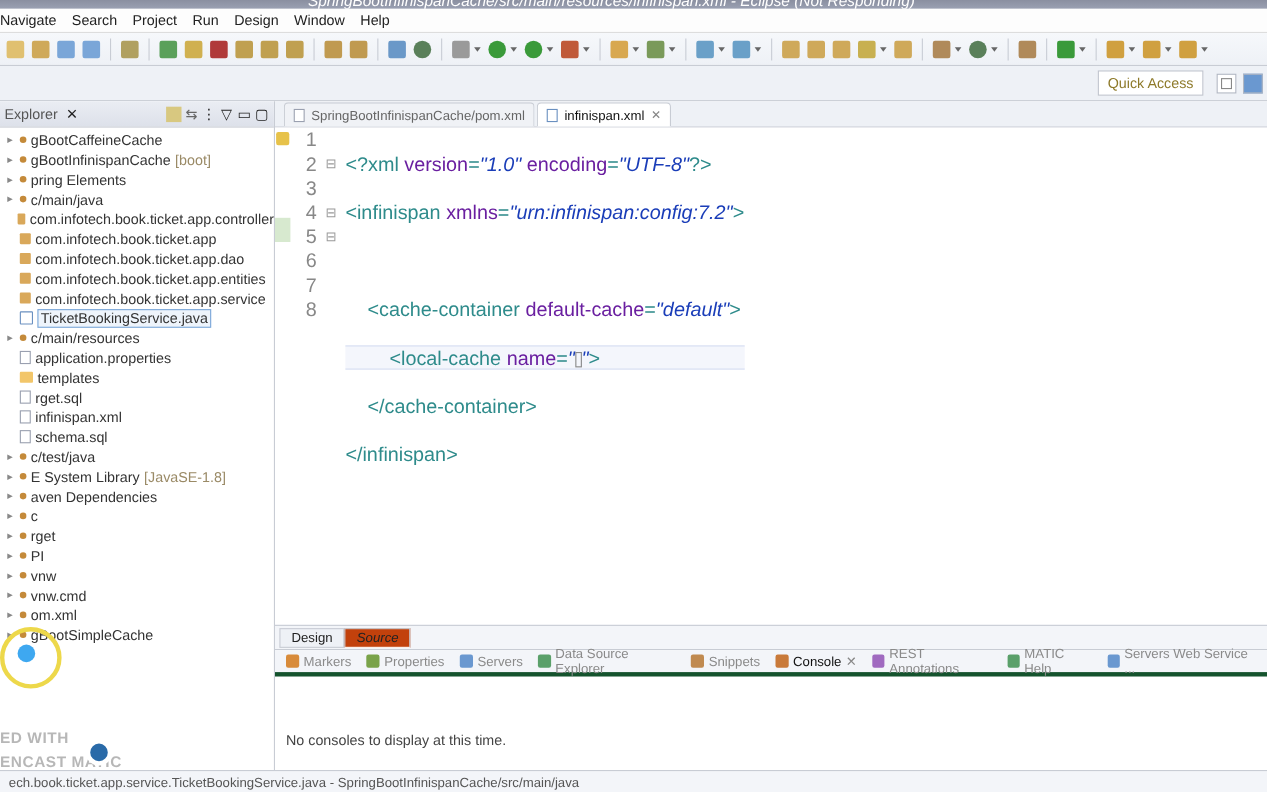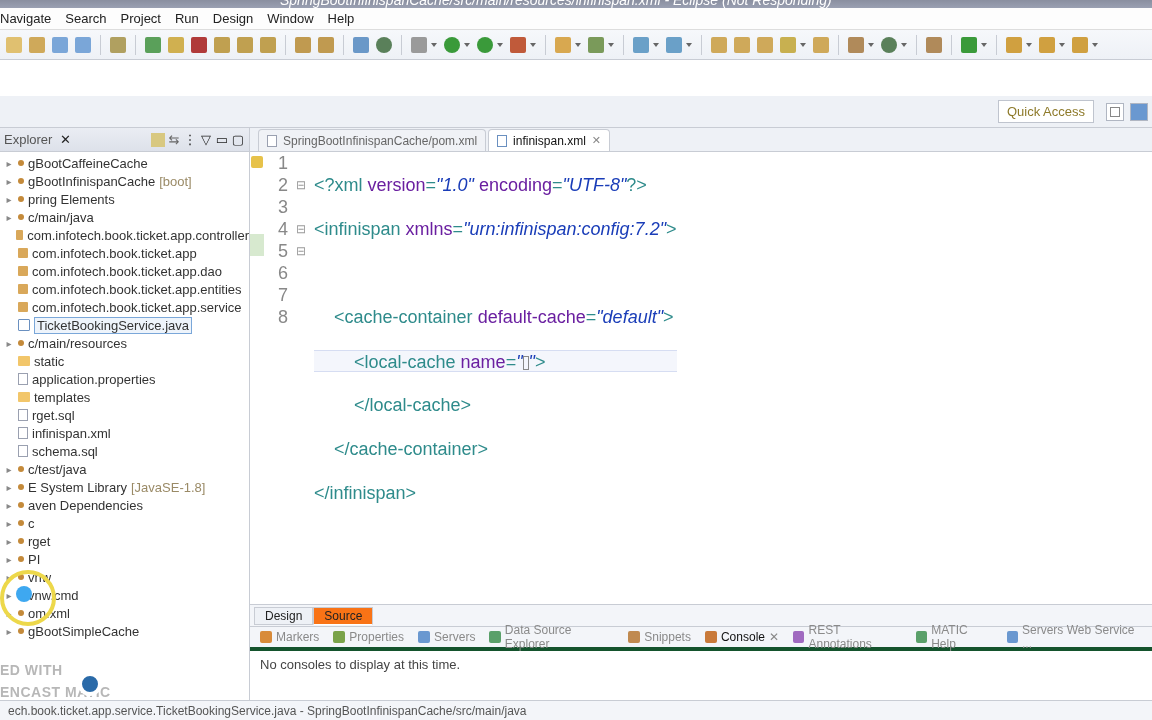--- a/index.html
+++ b/index.html
@@ -8,21 +8,21 @@
 
 .titlebar { height: 8px; background: linear-gradient(#8a8fa0,#9aa0b2); font-style: italic; color:#fff; padding-left:280px; line-height:0; font-size:14px; overflow:hidden;}
 .menubar { background:#fdfdfd; height:22px; display:flex; align-items:center; gap:14px; padding-left:0; border-bottom:1px solid #ddd; }
 .menubar span { font-size:13px; color:#222; }
 
 .toolbar { height:30px; background:linear-gradient(#f6f8fb,#eef1f6); border-bottom:1px solid #c8ccd4; display:flex; align-items:center; gap:7px; padding:0 6px; }
 .toolbar .ico { width:16px; height:16px; border-radius:2px; }
 .toolbar .sep { width:1px; height:20px; background:#c8ccd4; margin:0 2px; }
 .tri { width:0; height:0; border-left:3px solid transparent; border-right:3px solid transparent; border-top:4px solid #666; margin-left:-3px; }
 
-.quickrow { height:32px; background:#eef1f6; border-bottom:1px solid #c8ccd4; display:flex; justify-content:flex-end; align-items:center; padding-right:4px; gap:6px;margin-top:36px;}
+.quickrow { height:32px; background:#eef1f6; border-bottom:1px solid #c8ccd4; display:flex; justify-content:flex-end; align-items:center; padding-right:4px; gap:6px;}
 .quickbox { background:#fff; border:1px solid #bfc4ce; padding:3px 8px; color:#8e7a2a; font-size:13px; }
 .sq { width:18px; height:18px; border:1px solid #b0b6c2; background:#fff; display:flex; align-items:center; justify-content:center; }
 
 .main { display:flex; height:618px; }
 .sidebar { width:250px; border-right:1px solid #c8ccd4; display:flex; flex-direction:column; background:#fff; }
 .side-head { height:24px; background:linear-gradient(#eaedf3,#dde1ea); border-bottom:1px solid #c8ccd4; display:flex; align-items:center; gap:6px; padding:0 4px; }
 .side-head .lbl{ color:#555; }
 .mini { width:14px; height:14px; display:inline-flex; align-items:center; justify-content:center; }
 .side-head .rt { margin-left:auto; display:flex; gap:2px; }
 
@@ -56,28 +56,28 @@
 .code .row{ height:22px; }
 .code .curline{ background:#f4f6fc; border-top:1px solid #d6ddf2; border-bottom:1px solid #d6ddf2; }
 .tag{ color:#2e8b8b; }
 .attr{ color:#6a1fa0; }
 .val{ color:#1a3db8; font-style:italic; }
 .punct{ color:#2e8b8b; }
 .caret-box{ display:inline-block; border:1px solid #888; width:6px; height:14px; vertical-align:middle; }
 
 .bottom-tabs{ height:22px; display:flex; align-items:center; background:#f3f5f9; border-top:1px solid #c8ccd4; padding-left:4px;}
 .btab{ padding:1px 10px; border:1px solid #c8ccd4; font-size:12px; background:#eef1f6;}
-.btab.active{ background:#f97316; border-bottom-color:#fff;}
+.btab.active{ background:#c2410c; border-bottom-color:#fff;font-style:italic;}
 
 .panel-views{ height:120px; border-top:1px solid #c8ccd4; display:flex; flex-direction:column; }
 .viewtabs{ height:24px; display:flex; align-items:center; gap:14px; padding:0 10px; background:#f3f5f9; border-bottom:4px solid #14532d; font-size:12px; color:#8a8a8a;}
 .viewtabs .vt{ display:flex; align-items:center; gap:4px; }
 .viewtabs .vt.active{ color:#111; }
 .viewtabs .ico2{ width:12px;height:12px; border-radius:2px; }
-.consolebody{ flex:1; padding:6px 10px; color:#444; font-size:13px; }
+.consolebody{ flex:1; padding:6px 10px; color:#444; font-size:13px;margin-top:44px; }
 
 .statusbar{ position:absolute; bottom:0; left:0; right:0; height:20px; background:#f3f5f9; border-top:1px solid #c8ccd4; display:flex; align-items:center; padding:0 8px; font-size:12px; color:#555;}
 
 .watermark{ position:absolute; left:0; bottom:20px; color:#999; font-weight:bold; font-size:14px; letter-spacing:0.5px; opacity:0.7;}
 .circle-hl{ position:absolute; width:56px; height:56px; border:4px solid #edd84a; border-radius:50%; left:0; top:570px; pointer-events:none;}
 .blue-dot{ position:absolute; width:16px;height:16px; border-radius:50%; background:#3ea8f0; left:16px; top:586px;}
 .rec-dot { position:absolute; width:24px;height:24px;border-radius:50%; border:4px solid #fff; background:#2a6aa8; left:78px; bottom:24px;}
 
 </style>
 </head>
@@ -235,25 +235,20 @@
           <span class="i-j"></span>
           <span class="pkg sel">TicketBookingService.java</span>
         </div>
         <div class="row">
           <span class="tw">▸</span>
           <span class="i-dot"></span>
           <span class="pkg">c/main/resources</span>
         </div>
         <div class="row">
           <span class="tw"></span>
-          <span class="i-fold"></span>
-          <span class="pkg">static</span>
-        </div>
-        <div class="row">
-          <span class="tw"></span>
           <span class="i-file"></span>
           <span class="pkg">application.properties</span>
         </div>
         <div class="row">
           <span class="tw"></span>
           <span class="i-fold"></span>
           <span class="pkg">templates</span>
         </div>
         <div class="row">
           <span class="tw"></span>
@@ -362,21 +357,20 @@
           <div></div>
           <div></div>
           <div></div>
       </div>
       <div class="code">
 <div class="row"><span class="punct">&lt;?</span><span class="tag">xml</span> <span class="attr">version</span><span class="punct">=</span><span class="val">"<span>1.0</span>"</span> <span class="attr">encoding</span><span class="punct">=</span><span class="val">"<span>UTF-8</span>"</span><span class="punct">?&gt;</span></div>
 <div class="row"><span class="punct">&lt;</span><span class="tag">infinispan</span> <span class="attr">xmlns</span><span class="punct">=</span><span class="val">"<span>urn:infinispan:config:7.2</span>"</span><span class="punct">&gt;</span></div>
 <div class="row"></div>
 <div class="row">    <span class="punct">&lt;</span><span class="tag">cache-container</span> <span class="attr">default-cache</span><span class="punct">=</span><span class="val">"<span>default</span>"</span><span class="punct">&gt;</span></div>
 <div class="row curline">        <span class="punct">&lt;</span><span class="tag">local-cache</span> <span class="attr">name</span><span class="punct">=</span><span class="val">"<span class="caret-box"></span>"</span><span class="punct">&gt;</span></div>
-<div class="row">        <span class="punct">&lt;/</span><span class="tag">local-cache</span><span class="punct">&gt;</span></div>
 <div class="row">    <span class="punct">&lt;/</span><span class="tag">cache-container</span><span class="punct">&gt;</span></div>
 <div class="row"><span class="punct">&lt;/</span><span class="tag">infinispan</span><span class="punct">&gt;</span></div>
       </div>
     </div>
 
     <div class="bottom-tabs">
       <div class="btab">Design</div>
       <div class="btab active">Source</div>
     </div>
 

